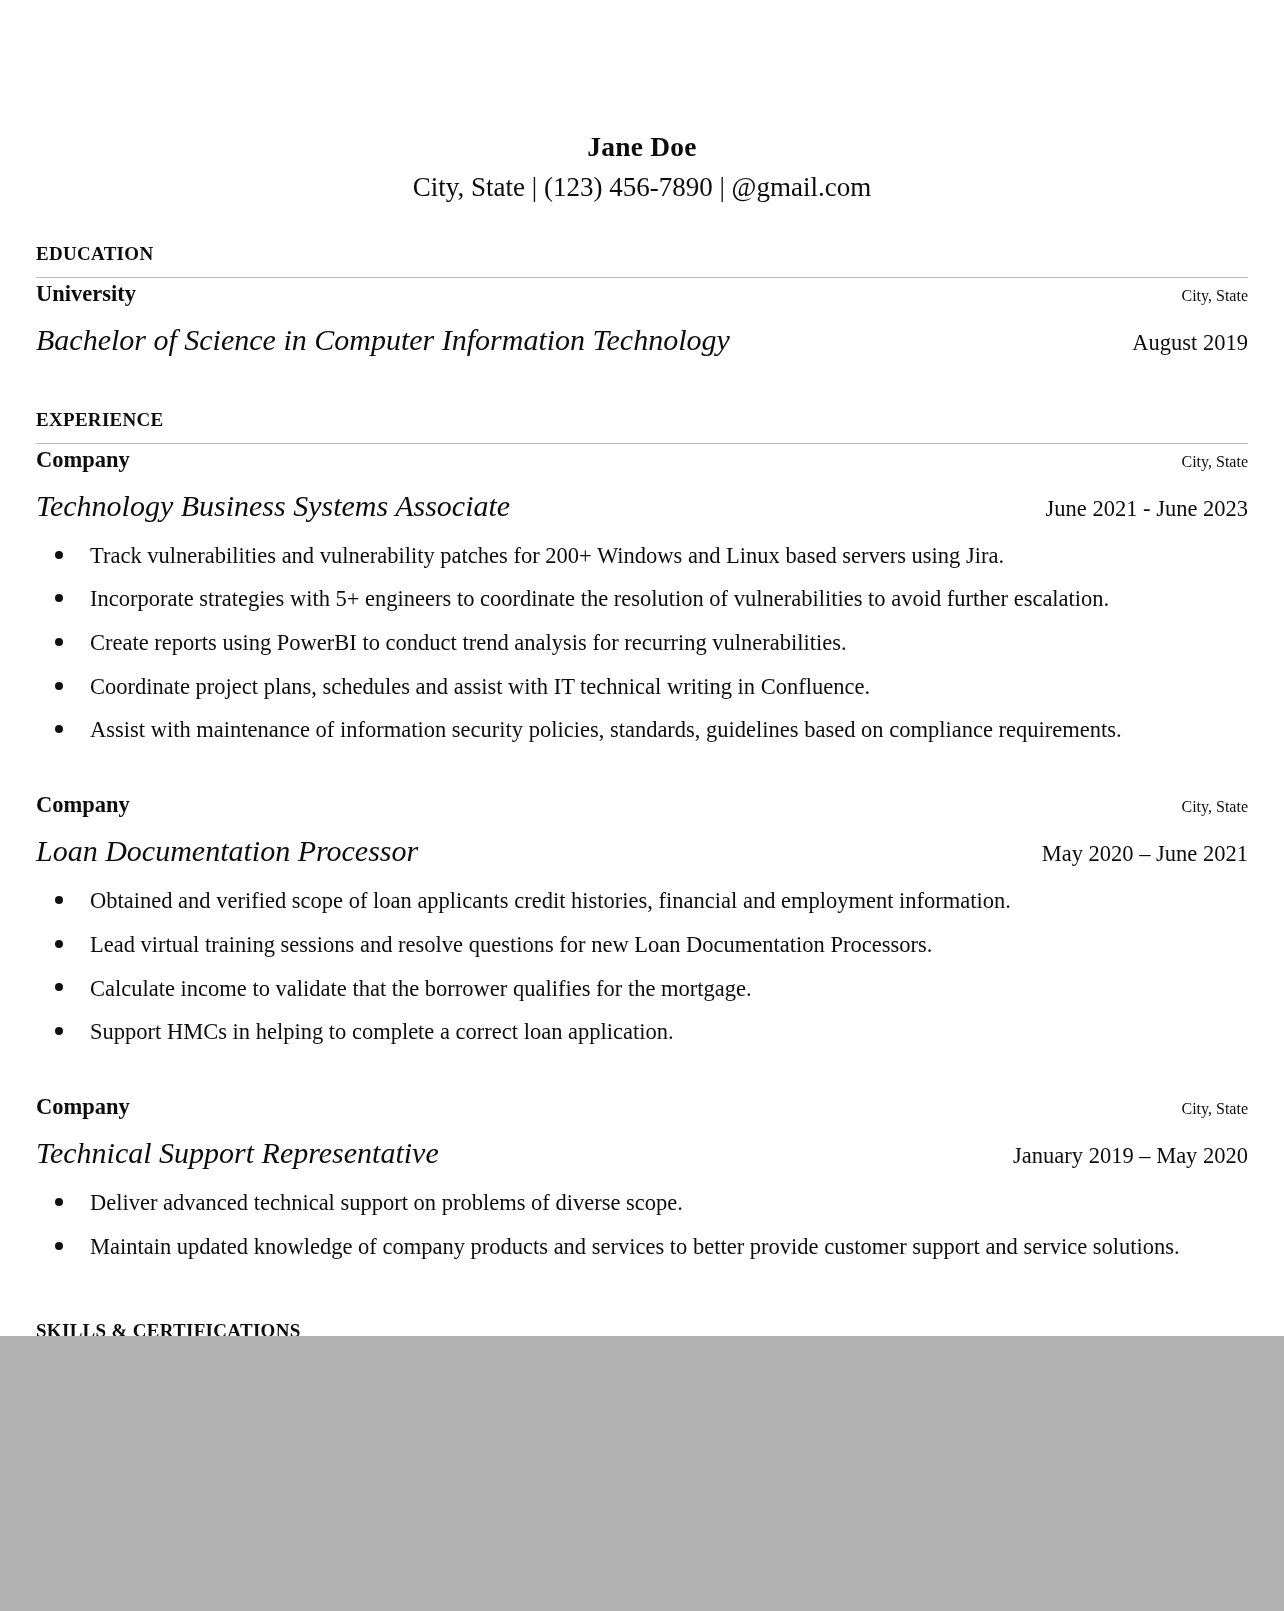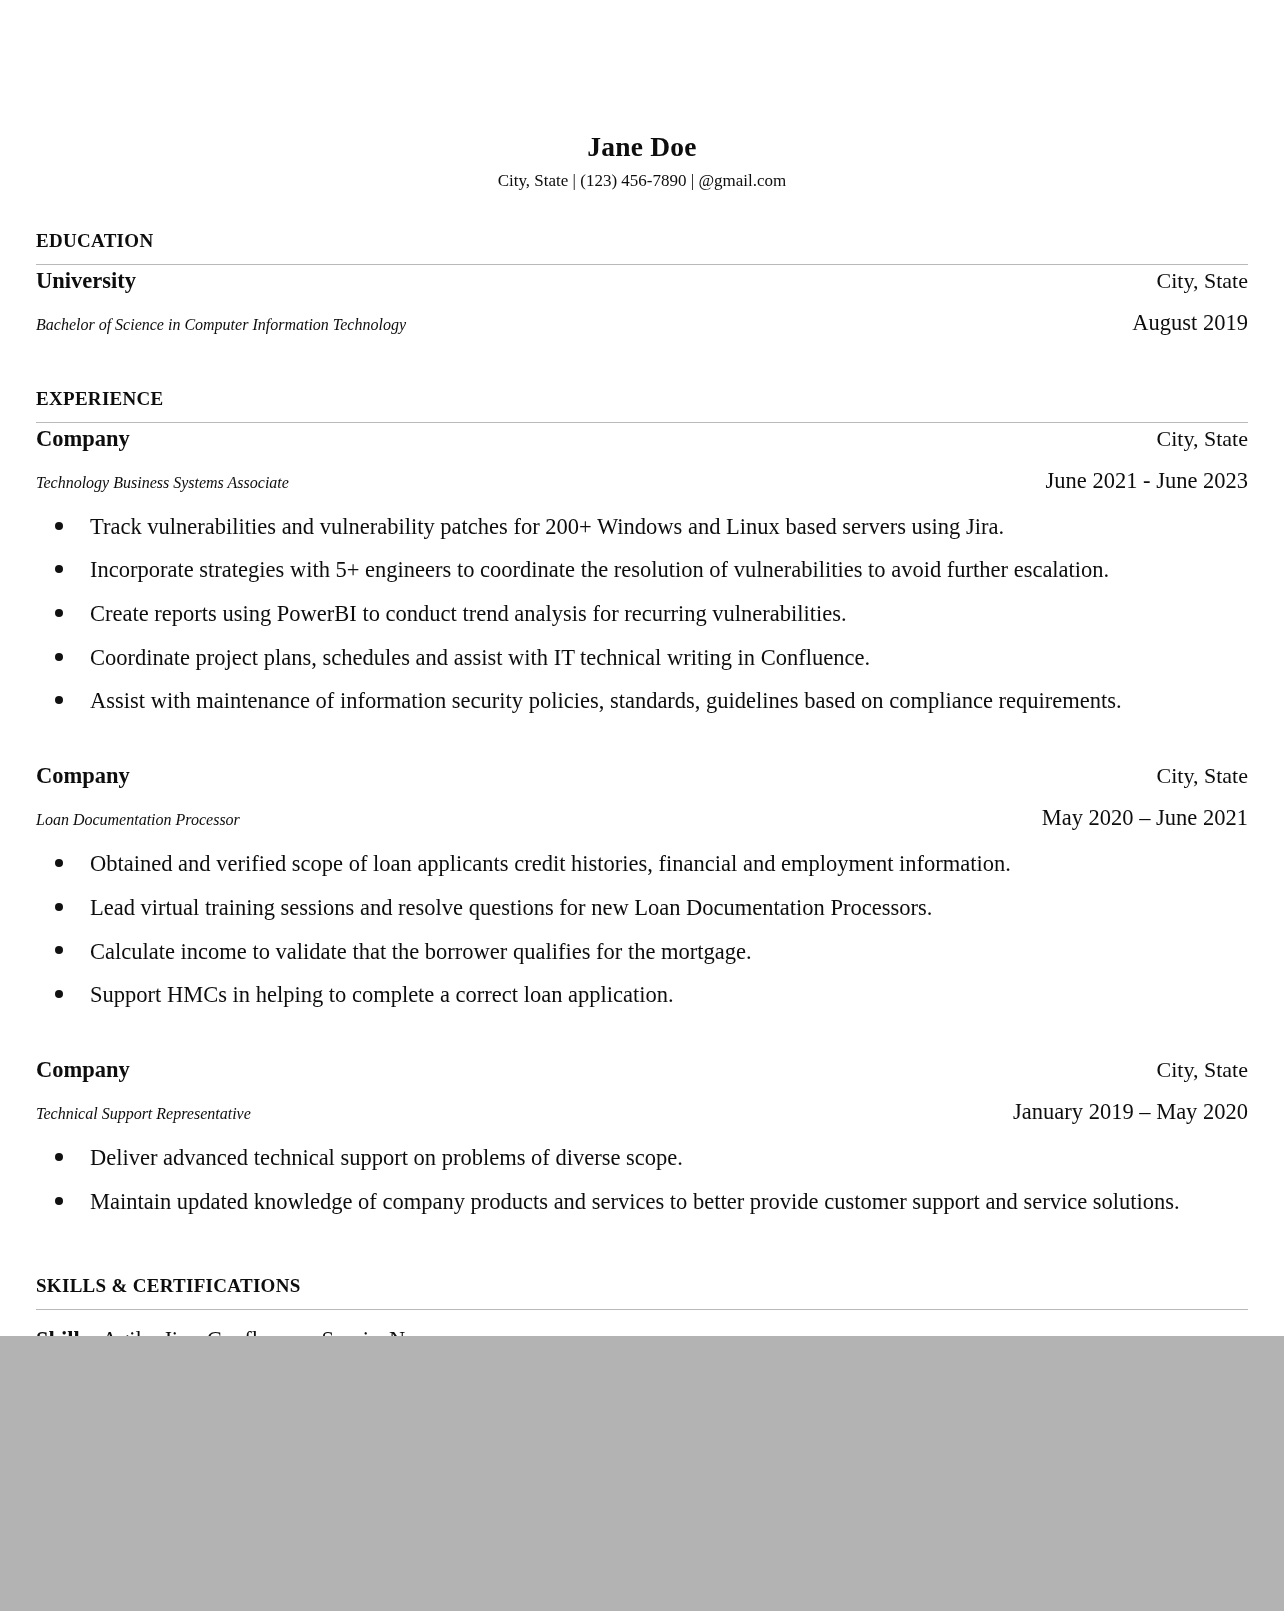--- a/index.html
+++ b/index.html
@@ -32,21 +32,21 @@
     text-align: center;
     padding-top: 131px;
   }
   .cand-name {
     font-size: 27.5px;
     font-weight: bold;
     letter-spacing: 0.2px;
     line-height: 1.15;
   }
   .cand-contact {
-    font-size: 17px;
+    font-size: 27px;
     line-height: 1.3;
     margin-top: 7px;
     white-space: pre;
   }
 
   
   .section {
     margin-top: 0;
   }
   .section-title {
@@ -81,26 +81,26 @@
     margin-top: 3px;
   }
   .entry-row.secondary {
     margin-top: 16px;
   }
   .org-name {
     font-size: 22.5px;
     font-weight: bold;
   }
   .org-loc {
-    font-size: 22px;
+    font-size: 16px;
     font-weight: normal;
     text-align: right;
   }
   .role-title {
-    font-size: 16px;
+    font-size: 30px;
     font-style: italic;
   }
   .role-dates {
     font-size: 22.5px;
     text-align: right;
     white-space: pre;
   }
 
   
   ul.bullets {

